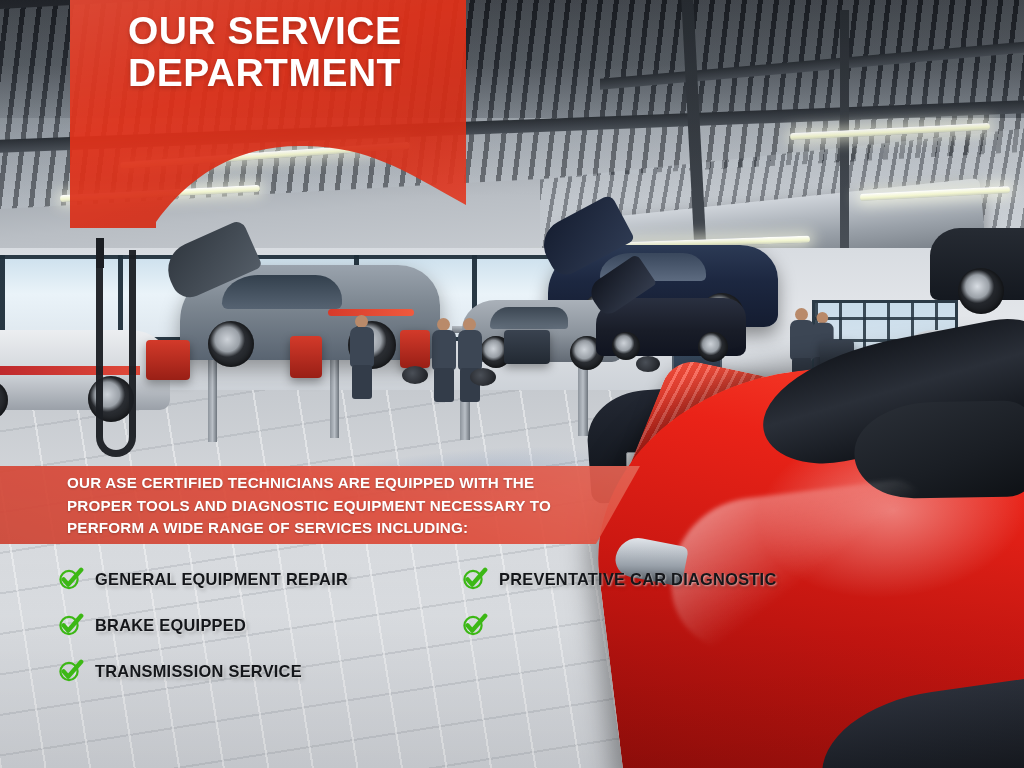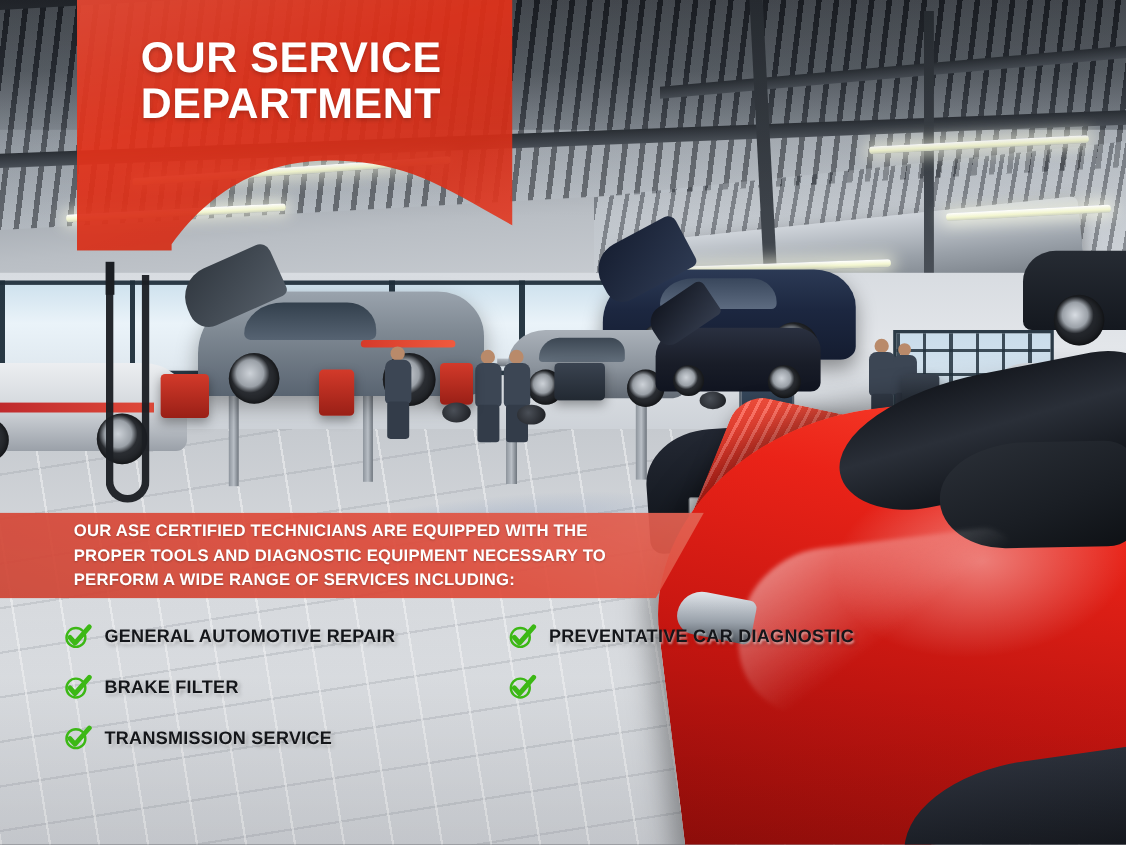--- a/index.html
+++ b/index.html
@@ -359,21 +359,21 @@
     -webkit-clip-path:path("M0,0 L396,0 L396,205 C330,168 300,148 236,146 C168,144 120,175 86,222 L86,228 L0,228 Z");
     clip-path:path("M0,0 L396,0 L396,205 C330,168 300,148 236,146 C168,144 120,175 86,222 L86,228 L0,228 Z");
     box-shadow:0 6px 18px rgba(0,0,0,.25);
   }
   .headerBlock:after{
     content:"";position:absolute;inset:0;
     background:linear-gradient(160deg,rgba(255,255,255,.10) 0%,rgba(255,255,255,0) 38%,
                rgba(0,0,0,.06) 70%,rgba(255,255,255,.07) 100%);
   }
   .headerTitle{
-    position:absolute;left:128px;top:32px;width:330px;
+    position:absolute;left:128px;top:10px;width:330px;
     color:#fff;font-weight:bold;font-size:39px;line-height:1.08;
     letter-spacing:.5px;
     text-shadow:0 2px 4px rgba(0,0,0,.22);
     white-space:pre-line;
     z-index:6;
   }
 
   
   .banner{
     position:absolute;left:0;top:466px;width:640px;height:78px;
@@ -558,39 +558,39 @@
 PERFORM A WIDE RANGE OF SERVICES INCLUDING:</div>
 
   <div class="svcList">
       <div class="svcItem">
         <span class="check">
           <svg width="26" height="24" viewBox="0 0 26 24">
             <circle cx="11" cy="12.5" r="8.6" fill="none" stroke="#3CB815" stroke-width="2.2"></circle>
             <path d="M5.6 12.4 L10.2 17.6 L23.2 2.8" fill="none" stroke="#3CB815" stroke-width="4.4" stroke-linecap="round" stroke-linejoin="round"></path>
           </svg>
         </span>
-        <span class="svcLabel">GENERAL AUTOMOTIVE REPAIR</span>
+        <span class="svcLabel">GENERAL EQUIPMENT REPAIR</span>
       </div>
       <div class="svcItem">
         <span class="check">
           <svg width="26" height="24" viewBox="0 0 26 24">
             <circle cx="11" cy="12.5" r="8.6" fill="none" stroke="#3CB815" stroke-width="2.2"></circle>
             <path d="M5.6 12.4 L10.2 17.6 L23.2 2.8" fill="none" stroke="#3CB815" stroke-width="4.4" stroke-linecap="round" stroke-linejoin="round"></path>
           </svg>
         </span>
         <span class="svcLabel">PREVENTATIVE CAR DIAGNOSTIC</span>
       </div>
       <div class="svcItem">
         <span class="check">
           <svg width="26" height="24" viewBox="0 0 26 24">
             <circle cx="11" cy="12.5" r="8.6" fill="none" stroke="#3CB815" stroke-width="2.2"></circle>
             <path d="M5.6 12.4 L10.2 17.6 L23.2 2.8" fill="none" stroke="#3CB815" stroke-width="4.4" stroke-linecap="round" stroke-linejoin="round"></path>
           </svg>
         </span>
-        <span class="svcLabel">BRAKE FILTER</span>
+        <span class="svcLabel">BRAKE EQUIPPED</span>
       </div>
       <div class="svcItem">
         <span class="check">
           <svg width="26" height="24" viewBox="0 0 26 24">
             <circle cx="11" cy="12.5" r="8.6" fill="none" stroke="#3CB815" stroke-width="2.2"></circle>
             <path d="M5.6 12.4 L10.2 17.6 L23.2 2.8" fill="none" stroke="#3CB815" stroke-width="4.4" stroke-linecap="round" stroke-linejoin="round"></path>
           </svg>
         </span>
       </div>
       <div class="svcItem">

